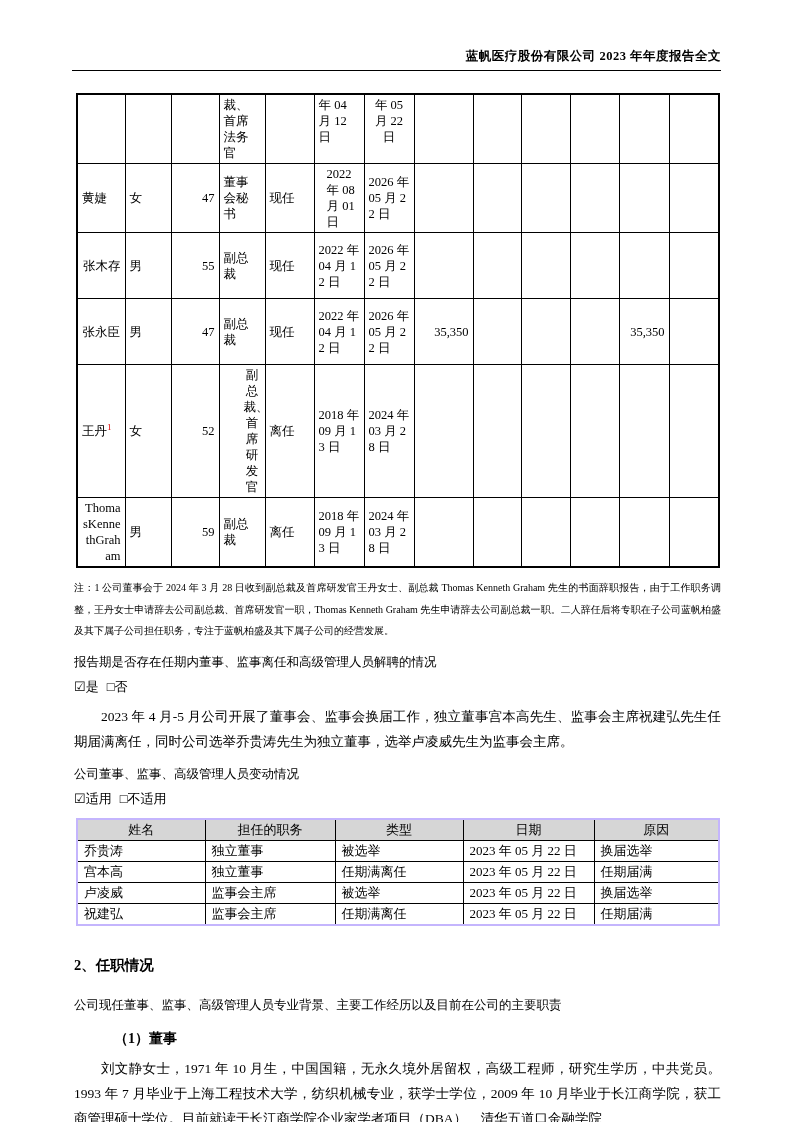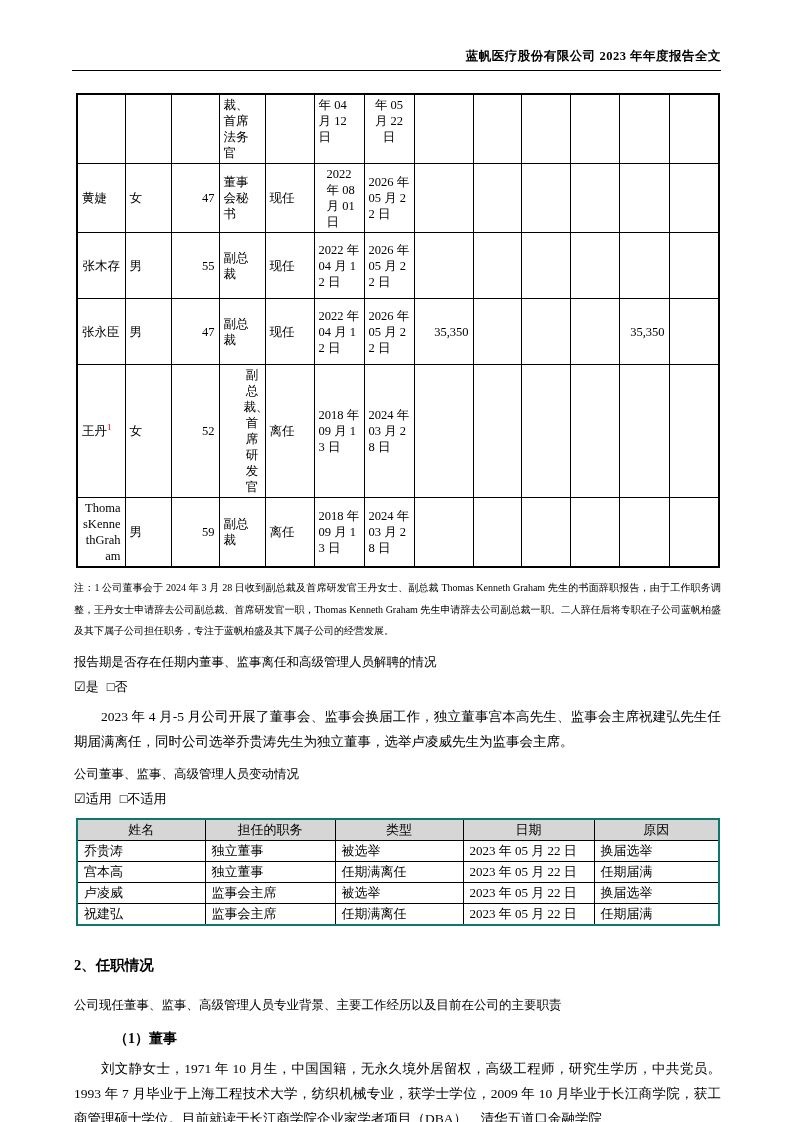--- a/index.html
+++ b/index.html
@@ -62,21 +62,21 @@
     margin: 8px 72px 0 74px;
     font-size: 13.5px;
     line-height: 25px;
     text-align: justify;
     text-indent: 2em;
   }
   
   .changes-table {
     margin: 10px 0 0 76px;
     width: 642px;
-    border: 2px solid #0f766e;
+    border: 2px solid #c4b5fd;
     font-size: 13px;
   }
   .changes-table th {
     border: 1px solid #000;
     background: #d6d6d6;
     font-weight: normal;
     text-align: center;
     height: 21px;
     padding: 1px 4px;
   }
@@ -154,36 +154,36 @@
           <td style="text-align: left; padding-left: 12px;">2022 年 08 月 01 日</td>
           <td style="text-align: left;">2026 年 05 月 22 日</td>
           <td style="text-align: right;"></td>
           <td style="text-align: right;"></td>
           <td style="text-align: right;"></td>
           <td style="text-align: right;"></td>
           <td style="text-align: right;"></td>
           <td style="text-align: center;"></td>
         </tr>
         <tr class="data-row">
-          <td style="text-align: center;">张木存</td>
+          <td style="text-align: right;">张木存</td>
           <td style="text-align: left;">男</td>
           <td style="text-align: right;">55</td>
           <td style="text-align: left;">副总裁</td>
           <td style="text-align: left;">现任</td>
           <td style="text-align: left;">2022 年 04 月 12 日</td>
           <td style="text-align: left;">2026 年 05 月 22 日</td>
           <td style="text-align: right;"></td>
           <td style="text-align: right;"></td>
           <td style="text-align: right;"></td>
           <td style="text-align: right;"></td>
           <td style="text-align: right;"></td>
           <td style="text-align: center;"></td>
         </tr>
         <tr class="data-row">
-          <td style="text-align: left;">张永臣</td>
+          <td style="text-align: center;">张永臣</td>
           <td style="text-align: left;">男</td>
           <td style="text-align: right;">47</td>
           <td style="text-align: left;">副总裁</td>
           <td style="text-align: left;">现任</td>
           <td style="text-align: left;">2022 年 04 月 12 日</td>
           <td style="text-align: left;">2026 年 05 月 22 日</td>
           <td style="text-align: right;">35,350</td>
           <td style="text-align: right;"></td>
           <td style="text-align: right;"></td>
           <td style="text-align: right;"></td>

